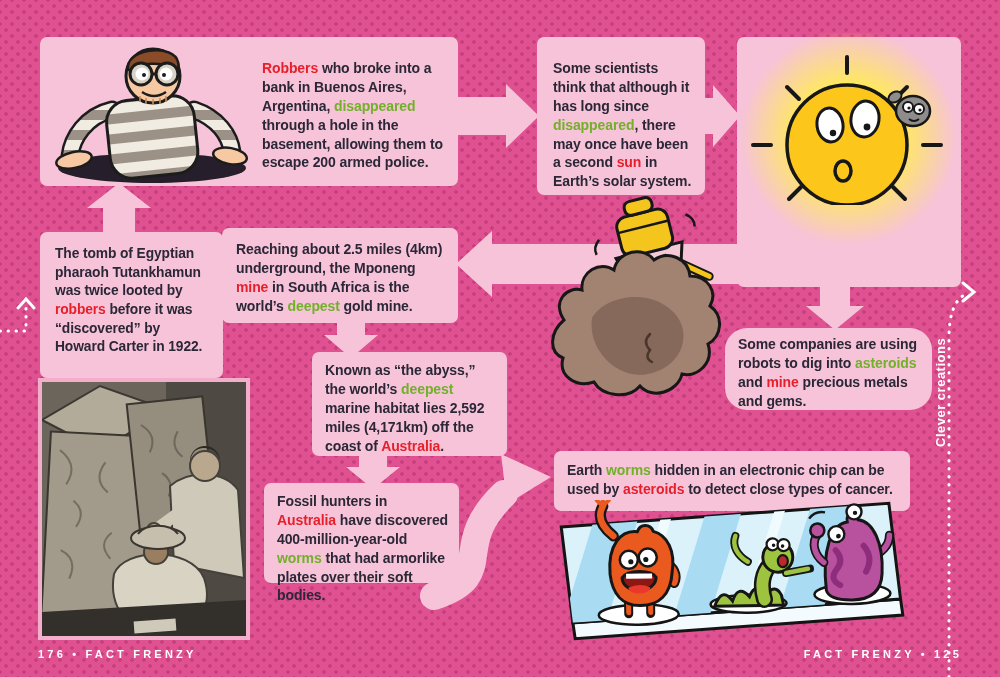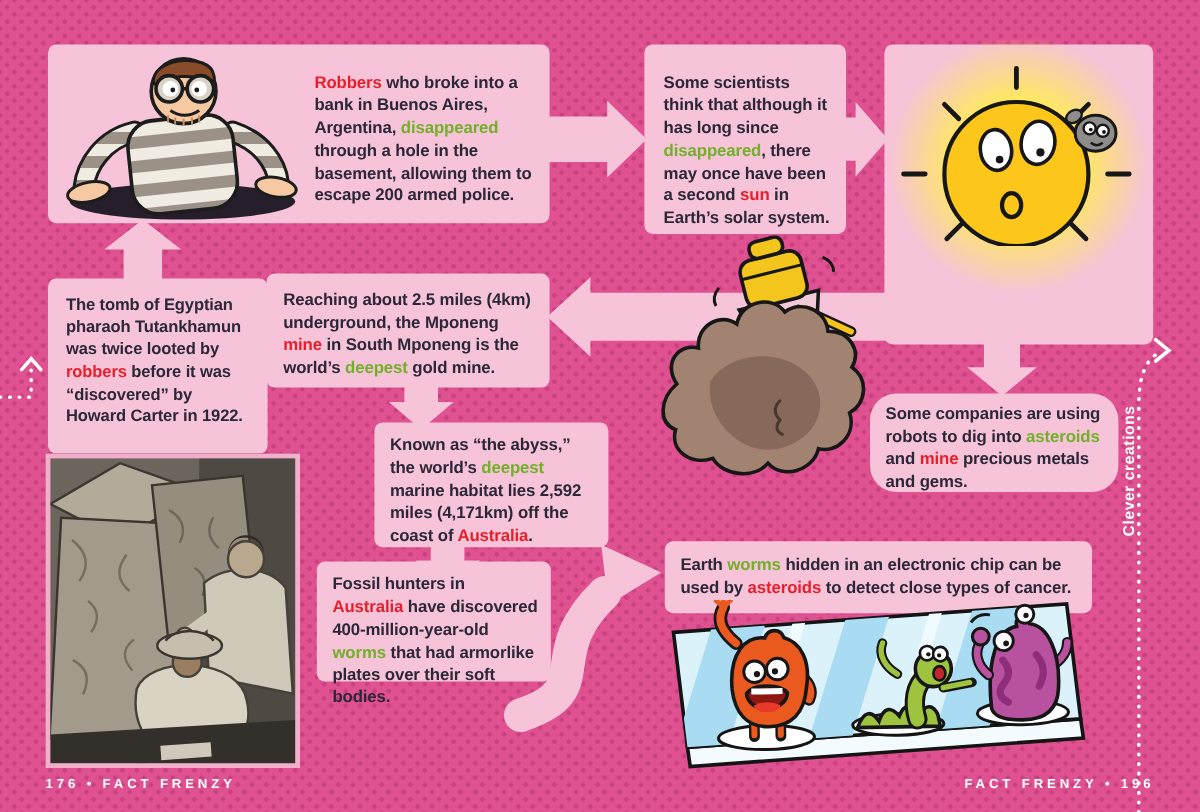--- a/index.html
+++ b/index.html
@@ -96,28 +96,28 @@
       <ellipse cx="158" cy="60" rx="7" ry="5" fill="#8f8d8b" stroke="#171717" stroke-width="2" transform="rotate(-30 158 60)"></ellipse>
     </g>
   </svg>
 </div>
 
 <div class="box" style="left:40px;top:232px;width:183px;height:146px;">
   <div class="fact" style="position:absolute;left:15px;top:13px;width:156px;font-size:13.8px;"><span>The tomb of Egyptian pharaoh Tutankhamun was twice looted by </span><span class="c-red">robbers</span><span> before it was “discovered” by Howard Carter in 1922.</span></div>
 </div>
 
 <div class="box" style="left:222px;top:228px;width:236px;height:95px;">
-  <div class="fact" style="position:absolute;left:14px;top:12px;width:210px;"><span>Reaching about 2.5 miles (4km) underground, the Mponeng </span><span class="c-red">mine</span><span> in South Mponeng is the world’s </span><span class="c-green">deepest</span><span> gold mine.</span></div>
+  <div class="fact" style="position:absolute;left:14px;top:12px;width:210px;"><span>Reaching about 2.5 miles (4km) underground, the Mponeng </span><span class="c-red">mine</span><span> in South Africa is the world’s </span><span class="c-green">deepest</span><span> gold mine.</span></div>
 </div>
 
 <div class="box" style="left:264px;top:352px;width:195px;height:104px;margin-left:48px;">
   <div class="fact" style="position:absolute;left:13px;top:9px;width:172px;"><span>Known as “the abyss,” the world’s </span><span class="c-green">deepest</span><span> marine habitat lies 2,592 miles (4,171km) off the coast of </span><span class="c-red">Australia</span><span>.</span></div>
 </div>
 
-<div class="box" style="left:264px;top:468px;width:195px;height:100px;">
+<div class="box" style="left:264px;top:483px;width:195px;height:100px;">
   <div class="fact" style="position:absolute;left:13px;top:9px;width:172px;"><span>Fossil hunters in </span><span class="c-red">Australia</span><span> have discovered 400-million-year-old </span><span class="c-green">worms</span><span> that had armorlike plates over their soft bodies.</span></div>
 </div>
 
 <div class="box" style="left:725px;top:328px;width:207px;height:82px;border-radius:22px;">
   <div class="fact" style="position:absolute;left:13px;top:7px;width:184px;"><span>Some companies are using robots to dig into </span><span class="c-green">asteroids</span><span> and </span><span class="c-red">mine</span><span> precious metals and gems.</span></div>
 </div>
 
 <div class="box" style="left:554px;top:451px;width:356px;height:60px;">
   <div class="fact" style="position:absolute;left:13px;top:10px;width:334px;"><span>Earth </span><span class="c-green">worms</span><span> hidden in an electronic chip can be used by </span><span class="c-red">asteroids</span><span> to detect close types of cancer.</span></div>
 </div>
@@ -307,14 +307,14 @@
 <svg class="layer" style="z-index:5" width="1000" height="677" viewBox="0 0 1000 677">
   <g stroke="#ffffff" fill="none" stroke-linecap="round">
     <polyline points="0,331 26,331 26,306" stroke-width="3" stroke-dasharray="0.5 7.5"></polyline>
     <path d="M18,308 L26,299 L34,308" stroke-width="3"></path>
     <path d="M949,677 L949,338 Q949,302 966,294" stroke-width="3" stroke-dasharray="0.5 7.5"></path>
     <path d="M963,283 L974,292 L963,301" stroke-width="3"></path>
   </g>
 </svg>
 
 <div class="footer" style="left:38px;">176 • FACT FRENZY</div>
-<div class="footer" style="right:38px;">FACT FRENZY • 196</div>
+<div class="footer" style="right:38px;">FACT FRENZY • 125</div>
 <div id="side-label">Clever creations</div>
 
 </body></html>

